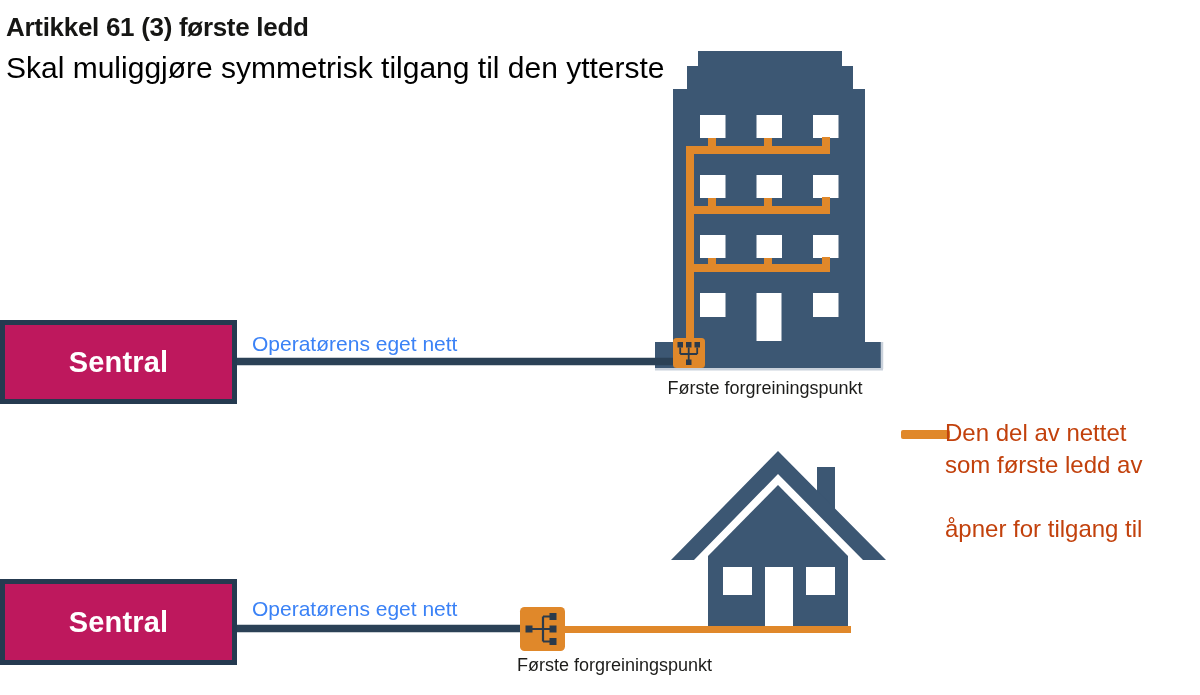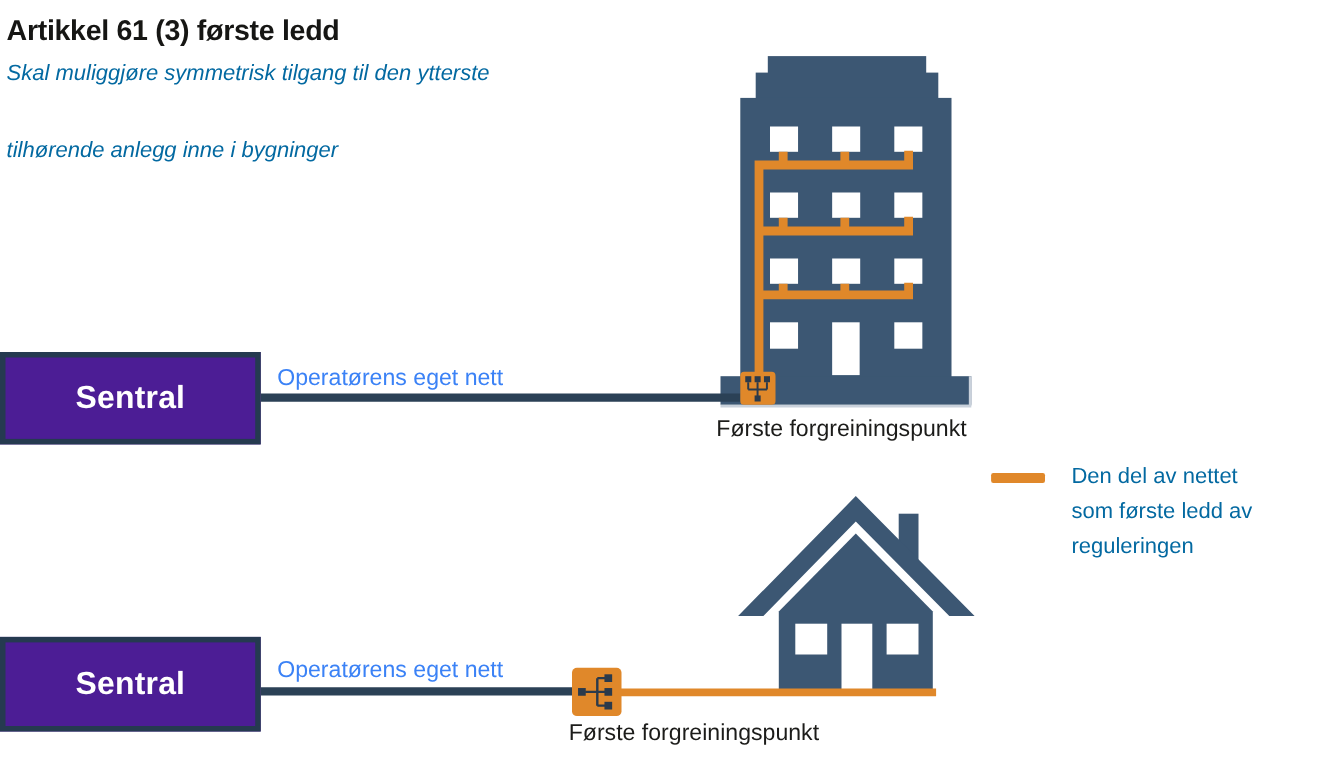--- a/index.html
+++ b/index.html
@@ -2,30 +2,30 @@
 <html><head>
 <meta charset="utf-8">
 <style>
   html,body{margin:0;padding:0;background:#ffffff;}
   #canvas{
     position:relative;width:1200px;height:695px;background:#ffffff;overflow:hidden;
     font-family:"Liberation Sans", sans-serif;color:#1c1c1a;
   }
   .abs{position:absolute;}
   #title{left:6px;top:12px;font-size:26px;font-weight:bold;letter-spacing:-0.3px;color:#161614;}
-  .subtitle-line{left:6px;font-size:20px;line-height:35px;color:#0369a1;font-style:italic;}
+  .subtitle-line{left:6px;font-size:30px;line-height:35px;color:#000000;}
   .sentral-box{
-    left:0;width:227px;background:#4c1d95;border:5px solid #253a50;
+    left:0;width:227px;background:#be185d;border:5px solid #253a50;
     display:flex;align-items:center;justify-content:center;
   }
   .sentral-label{color:#ffffff;font-weight:bold;font-size:29px;letter-spacing:0.2px;}
   .net-label{font-size:21px;color:#3b82f6;white-space:nowrap;}
-  .branch-label{font-size:21px;color:#1c1c1a;white-space:nowrap;}
+  .branch-label{font-size:18px;color:#1c1c1a;white-space:nowrap;}
   #legend-swatch{left:901px;top:430px;width:49px;height:9px;background:#e0882a;border-radius:2px;}
-  .legend-line{left:974px;font-size:20px;line-height:32px;color:#0369a1;white-space:nowrap;}
+  .legend-line{left:945px;font-size:24px;line-height:32px;color:#c2410c;white-space:nowrap;}
   #diagram-svg{left:0;top:0;}
 </style>
 </head>
 <body>
 
 <div id="canvas">
 
   <svg id="diagram-svg" class="abs" width="1200" height="695" viewBox="0 0 1200 695">
 
     <g>
@@ -100,32 +100,31 @@
           <rect x="549.5" y="625.5" width="7" height="7"></rect>
           <rect x="549.5" y="638" width="7" height="7"></rect>
         </g>
         <path d="M532 629 H543 M543 616.5 V641.5 M543 616.5 H550 M543 629 H550 M543 641.5 H550" stroke="#2b3a4b" stroke-width="2.2" fill="none"></path>
       </g>
     </g>
   </svg>
 
   <div id="title" class="abs">Artikkel 61 (3) første ledd</div>
   <div class="abs subtitle-line" style="top:50px;">Skal muliggjøre symmetrisk tilgang til den ytterste</div>
-  <div class="abs subtitle-line" style="top:120px;">tilhørende anlegg inne i bygninger</div>
 
   <div class="abs sentral-box" style="top:320px;height:74px;">
     <span class="sentral-label">Sentral</span>
   </div>
   <div class="abs net-label" style="left:252px;top:332px;">Operatørens eget nett</div>
   <div class="abs branch-label" style="left:645px;top:378px;width:240px;text-align:center;">Første forgreiningspunkt</div>
 
   <div id="legend-swatch" class="abs"></div>
   <div class="abs legend-line" style="top:417px;">Den del av nettet</div>
   <div class="abs legend-line" style="top:449px;text-align:right;">som første ledd av</div>
-  <div class="abs legend-line" style="top:481px;">reguleringen</div>
+  <div class="abs legend-line" style="top:513px;">åpner for tilgang til</div>
 
   <div class="abs sentral-box" style="top:579px;height:76px;">
     <span class="sentral-label">Sentral</span>
   </div>
   <div class="abs net-label" style="left:252px;top:597px;">Operatørens eget nett</div>
   <div class="abs branch-label" style="left:517px;top:655px;">Første forgreiningspunkt</div>
 
 </div>
 
 </body></html>

